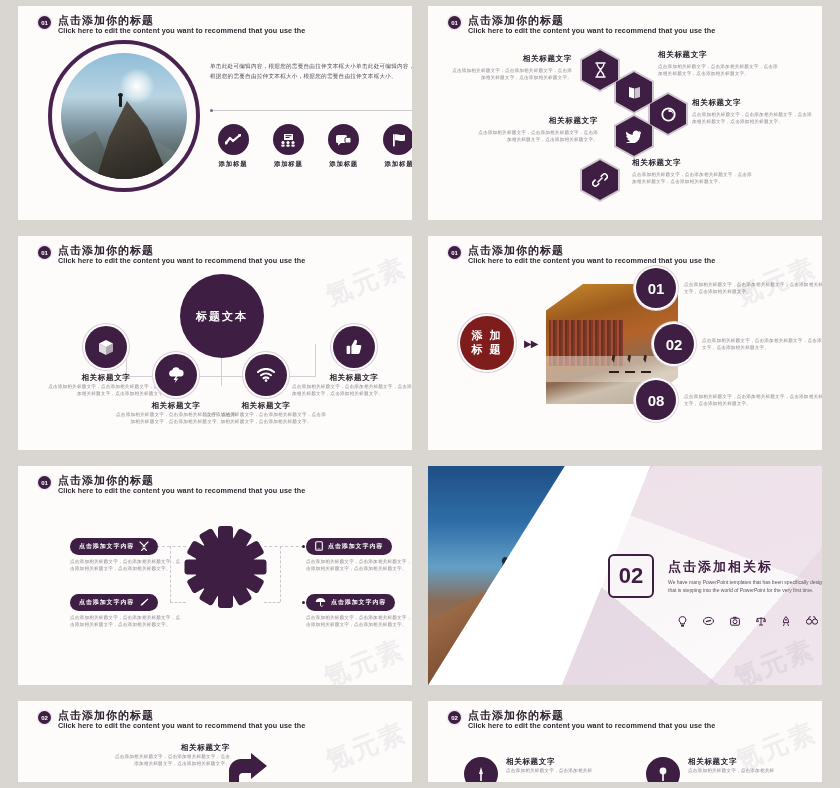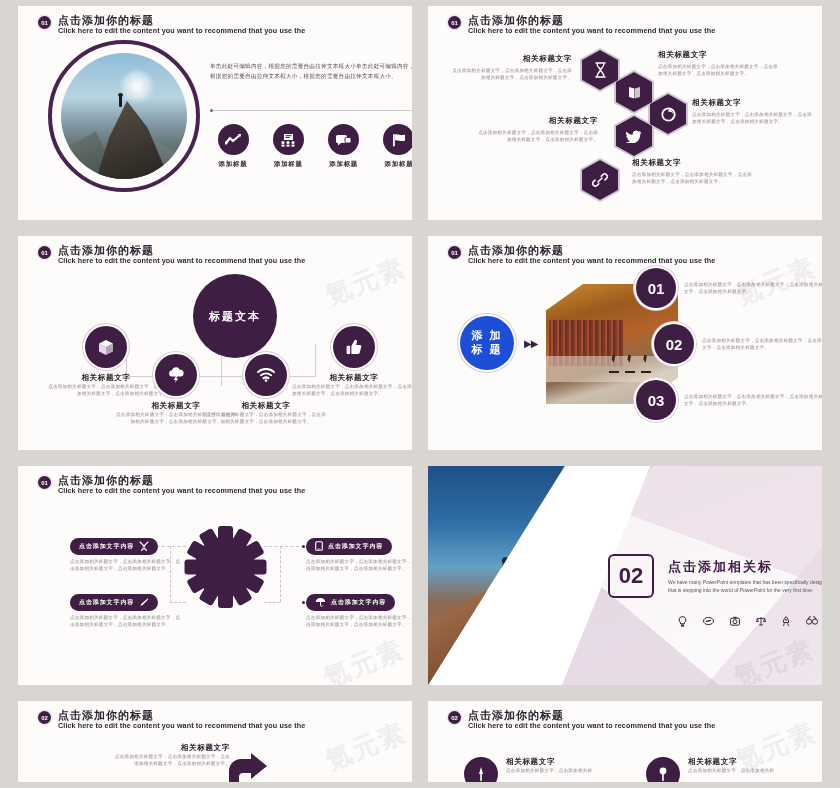--- a/index.html
+++ b/index.html
@@ -97,34 +97,34 @@
      clip-path:polygon(50% 0%,100% 25%,100% 75%,50% 100%,0% 75%,0% 25%);
      display:flex;align-items:center;justify-content:center;position:absolute;}
   .hex-in { width:36px;height:40px;background:#fdfcfb;
      clip-path:polygon(50% 0%,100% 25%,100% 75%,50% 100%,0% 75%,0% 25%);}
   .s2-block { position:absolute; width:122px; }
   .s2-block .cn-title{ margin-bottom:3px; }
   .s2-block.right{ text-align:left; }
   .s2-block.left { text-align:right; }
 
   
-  .s3-center { position:absolute; left:175px; top:38px; width:84px; height:84px;
+  .s3-center { position:absolute; left:162px; top:38px; width:84px; height:84px;
      background:#3e1e42; border-radius:50%;
      display:flex;align-items:center;justify-content:center;
      color:#fff;font-size:11px;font-weight:bold;letter-spacing:2px;}
   .s3-node { position:absolute; text-align:center; width:124px; }
   .s3-node .bub { width:42px;height:42px;margin:0 auto;border-radius:50%;background:#3e1e42;
      display:flex;align-items:center;justify-content:center;color:#fff;
      box-shadow:0 0 0 2px #fdfcfb, 0 0 0 3px #d8cfd8; }
   .s3-node .cn-title{ margin-top:5px; }
   .s3-line{position:absolute;background:#d5cdd5;}
 
   
   .s4-left { position:absolute; left:32px; top:80px; width:54px;height:54px;border-radius:50%;
-     background:#1d4ed8;color:#fff;display:flex;align-items:center;justify-content:center;
+     background:#7f1d1d;color:#fff;display:flex;align-items:center;justify-content:center;
      font-size:11px;font-weight:bold;line-height:1.25;letter-spacing:2px;text-align:right;
      box-shadow:0 0 0 2px #fdfcfb,0 0 0 3px #d8cfd8;}
   .s4-arrows{position:absolute;left:96px;top:102px;color:#3e1e42;font-size:10px;letter-spacing:-1px;}
   .s4-photo{position:absolute;left:118px;top:48px;width:132px;height:120px;
      clip-path:polygon(28% 0%,100% 0%,100% 78%,72% 100%,0% 100%,0% 22%);
      background:linear-gradient(165deg,#c98b2e 0%,#9c5a1e 26%,#b4632a 46%,#8d6a52 66%,#cdbfae 78%,#b9ac9d 100%);}
   .s4-photo .road{position:absolute;left:0;bottom:18%;width:100%;height:22%;background:rgba(230,220,205,.55);}
   .s4-photo .crowd{position:absolute;left:2%;top:30%;width:56%;height:38%;
      background:repeating-linear-gradient(90deg,#7e2f24 0 2px,#a14a33 2px 4px,#5d2a22 4px 6px);opacity:.85;}
   .s4-photo .b1,.s4-photo .b2,.s4-photo .b3{position:absolute;bottom:26%;width:10px;height:12px;
@@ -434,21 +434,21 @@
     </div>
     <div class="s4-row" style="left:208px;top:32px;">
       <div class="s4-num">01</div>
       <div class="s4-txt cn-body">点击添加相关标题文字，点击添加相关标题文字，点击添加相关标题文字，点击添加相关标题文字。</div>
     </div>
     <div class="s4-row" style="left:226px;top:88px;">
       <div class="s4-num">02</div>
       <div class="s4-txt cn-body">点击添加相关标题文字，点击添加相关标题文字，点击添加相关标题文字，点击添加相关标题文字。</div>
     </div>
     <div class="s4-row" style="left:208px;top:144px;">
-      <div class="s4-num">03</div>
+      <div class="s4-num">08</div>
       <div class="s4-txt cn-body">点击添加相关标题文字，点击添加相关标题文字，点击添加相关标题文字，点击添加相关标题文字。</div>
     </div>
     <div class="wm tr">氪元素</div>
   </div>
 
   <div class="gaprow"></div>
 
   <div class="slide s-left">
     <div class="hdr">
       <div class="badge">01</div>

